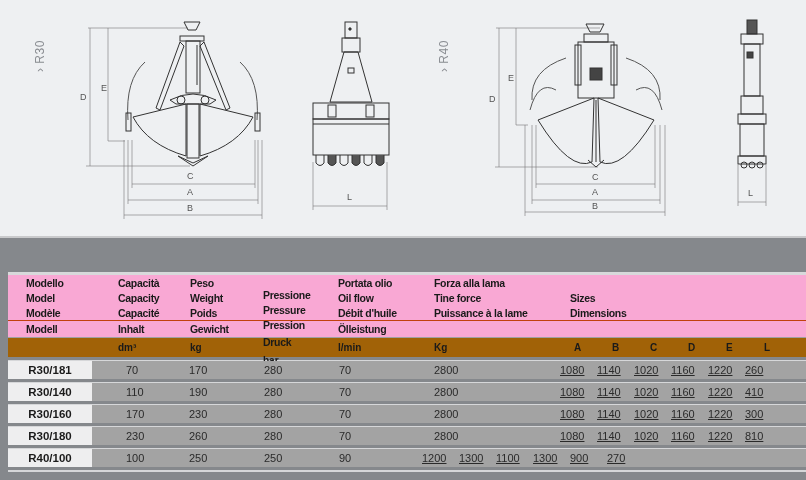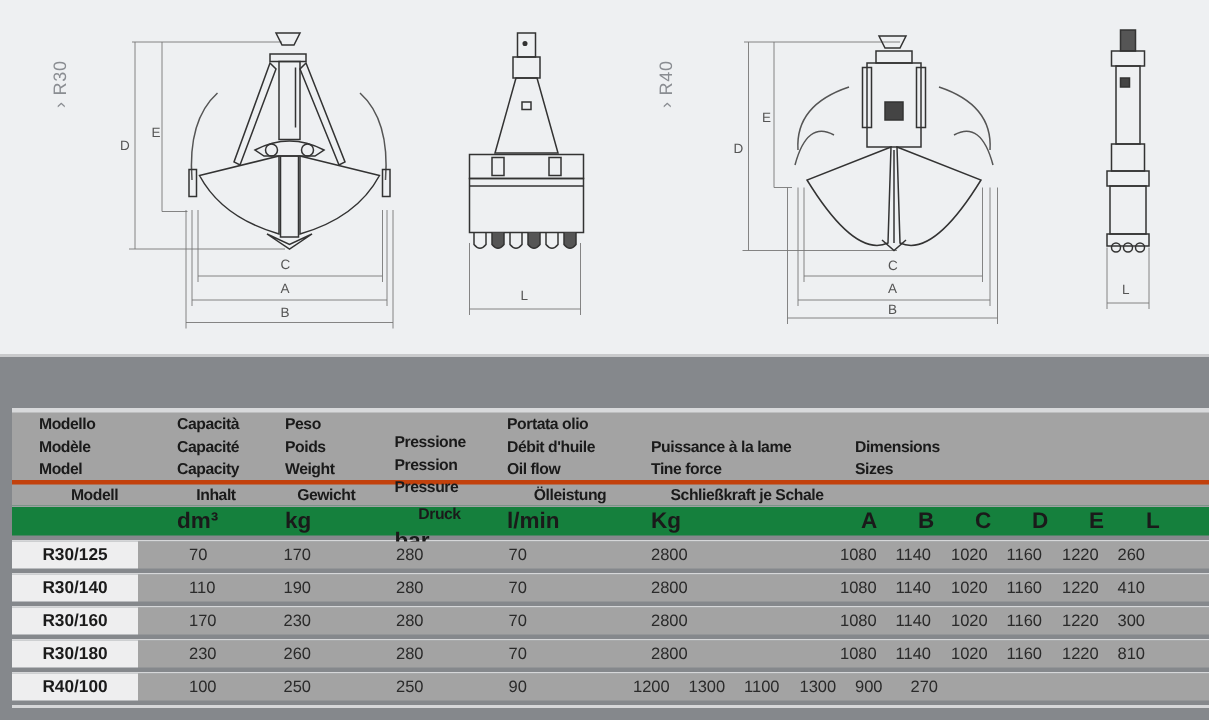--- a/index.html
+++ b/index.html
@@ -2,43 +2,43 @@
 <html><head>
 <meta charset="utf-8">
 <style>
   * { box-sizing: border-box; margin: 0; padding: 0; }
   body { width: 806px; height: 480px; overflow: hidden; background: #eef0f2; font-family: "Liberation Sans", sans-serif; position: relative; }
   .drawings { position: absolute; left: 0; top: 0; width: 806px; height: 234px; background: #eef0f2; }
   .series-label { position: absolute; font-size: 12px; color: #8a8d92; transform: rotate(-90deg); transform-origin: left top; letter-spacing: 0.5px; }
   .dim { position: absolute; font-size: 9px; color: #555; }
   .band { position: absolute; left: 0; top: 236px; width: 806px; height: 244px; background: #85888c; border-top: 2px solid #c9cacc; }
   .table { position: absolute; left: 8px; top: 272px; width: 798px; }
-  .hdr { background: #a3a3a3; border-top: 3px solid #d8d9db; }
+  .hdr { background: #f9a8d4; border-top: 3px solid #d8d9db; }
   .hrow { display: flex; height: 15px; align-items: center; font-weight: bold; font-size: 10.5px; color: #1a1a1a; letter-spacing: -0.3px; font-family: "Liberation Sans", sans-serif; }
-  .hrow.last { border-top: 3px solid #c2410c; height: 17px; text-align: center; }
-  .urow { display: flex; height: 20px; align-items: center; background: #15803d; border-top: 1px solid #9fa1a4; font-weight: bold; font-size: 15px; color: #1a1a1a; }
+  .hrow.last { border-top: 1px solid #c2410c; height: 17px; }
+  .urow { display: flex; height: 20px; align-items: center; background: #a16207; border-top: 1px solid #9fa1a4; font-weight: bold; font-size: 10px; color: #1a1a1a; }
   .c0 { width: 92px; padding-left: 18px; }
   .c1 { width: 70px; padding-left: 18px; }
   .c2 { width: 75px; padding-left: 20px; }
   .c3 { width: 78px; padding-left: 18px; margin-top: 25px; }
   .c4 { width: 99px; padding-left: 15px; }
   .c5 { width: 140px; padding-left: 12px; }
   .c6 { width: 244px; padding-left: 8px; }
   .dims { display: flex; width: 244px; }
   .dims span { width: 38px; padding-left: 12px; }
   .dims span.l { width: 34px; }
   .drow { display: flex; height: 19px; margin-top: 3px; align-items: center; border-top: 1px solid #d6d7d9; }
   .drow .m { width: 84px; height: 18px; background: #eeeeef; font-weight: bold; font-size: 11.5px; color: #1b1b1b; display: flex; align-items: center; justify-content: center; }
   .drow .vals { display: flex; height: 18px; background: #a3a3a3; flex: 1; align-items: center; font-size: 11px; color: #2a2a2a; }
   .v1 { width: 78px; padding-left: 34px; }
   .v2 { width: 75px; padding-left: 19px; }
   .v3 { width: 78px; padding-left: 19px; }
   .v4 { width: 99px; padding-left: 16px; }
   .v5 { width: 138px; padding-left: 12px; }
-  .vd { display: flex; }
+  .vd { display: flex; text-decoration: underline; }
   .vd span { width: 37px; padding-left: 0px; }
   .bottom-line { height: 2px; background: #d6d7d9; margin-top: 3px; width: 798px; }
   svg { position: absolute; }
 </style>
 </head>
 <body>
 
 <div class="drawings">
 
   <div class="series-label" style="left:33px; top:72px;">› R30</div>
@@ -181,67 +181,67 @@
 <div class="band"></div>
 
 <div class="table">
   <div class="hdr">
     <div class="hrow">
       <span class="c0">Modello</span>
       <span class="c1">Capacità</span>
       <span class="c2">Peso</span>
       <span class="c3">Pressione</span>
       <span class="c4">Portata olio</span>
+      <span class="c5">Forza alla lama</span>
+    </div>
+    <div class="hrow">
+      <span class="c0">Model</span>
+      <span class="c1">Capacity</span>
+      <span class="c2">Weight</span>
+      <span class="c3">Pressure</span>
+      <span class="c4">Oil flow</span>
+      <span class="c5">Tine force</span>
+      <span class="c6">Sizes</span>
     </div>
     <div class="hrow">
       <span class="c0">Modèle</span>
       <span class="c1">Capacité</span>
       <span class="c2">Poids</span>
       <span class="c3">Pression</span>
       <span class="c4">Débit d'huile</span>
       <span class="c5">Puissance à la lame</span>
       <span class="c6">Dimensions</span>
     </div>
-    <div class="hrow">
-      <span class="c0">Model</span>
-      <span class="c1">Capacity</span>
-      <span class="c2">Weight</span>
-      <span class="c3">Pressure</span>
-      <span class="c4">Oil flow</span>
-      <span class="c5">Tine force</span>
-      <span class="c6">Sizes</span>
-    </div>
     <div class="hrow last">
       <span class="c0">Modell</span>
       <span class="c1">Inhalt</span>
       <span class="c2">Gewicht</span>
       <span class="c3">Druck</span>
       <span class="c4">Ölleistung</span>
-      <span class="c5">Schließkraft je Schale</span>
     </div>
   </div>
   <div class="urow">
     <span class="c0"></span>
     <span class="c1">dm³</span>
     <span class="c2">kg</span>
     <span class="c3">bar</span>
     <span class="c4">l/min</span>
     <span class="c5">Kg</span>
     <span class="dims">
       <span>A</span>
       <span>B</span>
       <span>C</span>
       <span>D</span>
       <span>E</span>
       <span class="l">L</span>
     </span>
   </div>
 
   <div class="drow">
-    <div class="m">R30/125</div>
+    <div class="m">R30/181</div>
     <div class="vals">
       <span class="v1">70</span>
       <span class="v2">170</span>
       <span class="v3">280</span>
       <span class="v4">70</span>
       <span class="v5">2800</span>
       <span class="vd">
         <span>1080</span>
         <span>1140</span>
         <span>1020</span>

